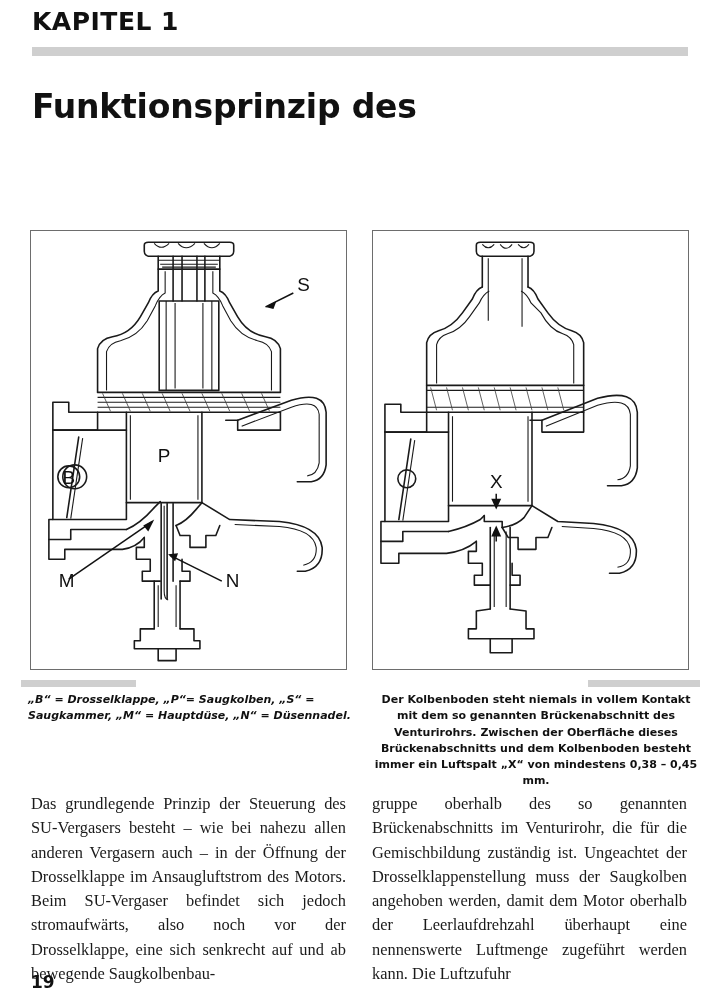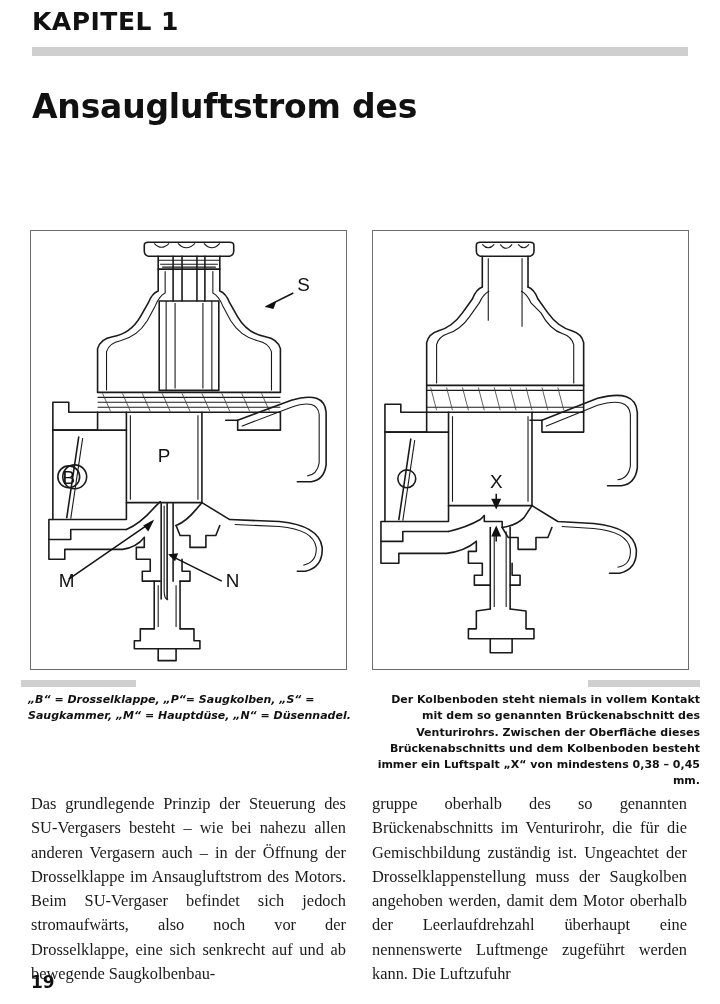--- a/index.html
+++ b/index.html
@@ -92,21 +92,21 @@
     left: 28px;
     top: 692px;
     width: 330px;
     text-align: left;
     font-style: italic;
   }
   .caption-right {
     left: 372px;
     top: 692px;
     width: 328px;
-    text-align: right;
+    text-align: center;
   }
 
   
   .body-col {
     position: absolute;
     top: 792px;
     width: 315px;
     font-family: "Liberation Serif", serif;
     font-size: 16.4px;
     line-height: 1.48;
@@ -138,21 +138,21 @@
   .arrowhead { fill: #111111; }
 </style>
 </head>
 <body>
 
 <div class="chapter-label">KAPITEL 1</div>
 
 <div class="rule-bar"></div>
 
 <div class="page-title">
-  <div>Ansaugluftstrom des</div>
+  <div>Funktionsprinzip des</div>
 </div>
 
 <div class="figure-row">
 
   <div class="fig fig-left">
     <svg viewBox="0 0 317 440" xmlns="http://www.w3.org/2000/svg">
 
       <path class="dw" d="M114 20 L114 14 Q114 11 118 11 L200 11 Q204 11 204 14 L204 20 Q204 24 200 25 L118 25 Q114 24 114 20 Z"></path>
       <path class="dw-thin" d="M124 12 Q131 20 139 12"></path>
       <path class="dw-thin" d="M148 12 Q156 21 165 12"></path>

